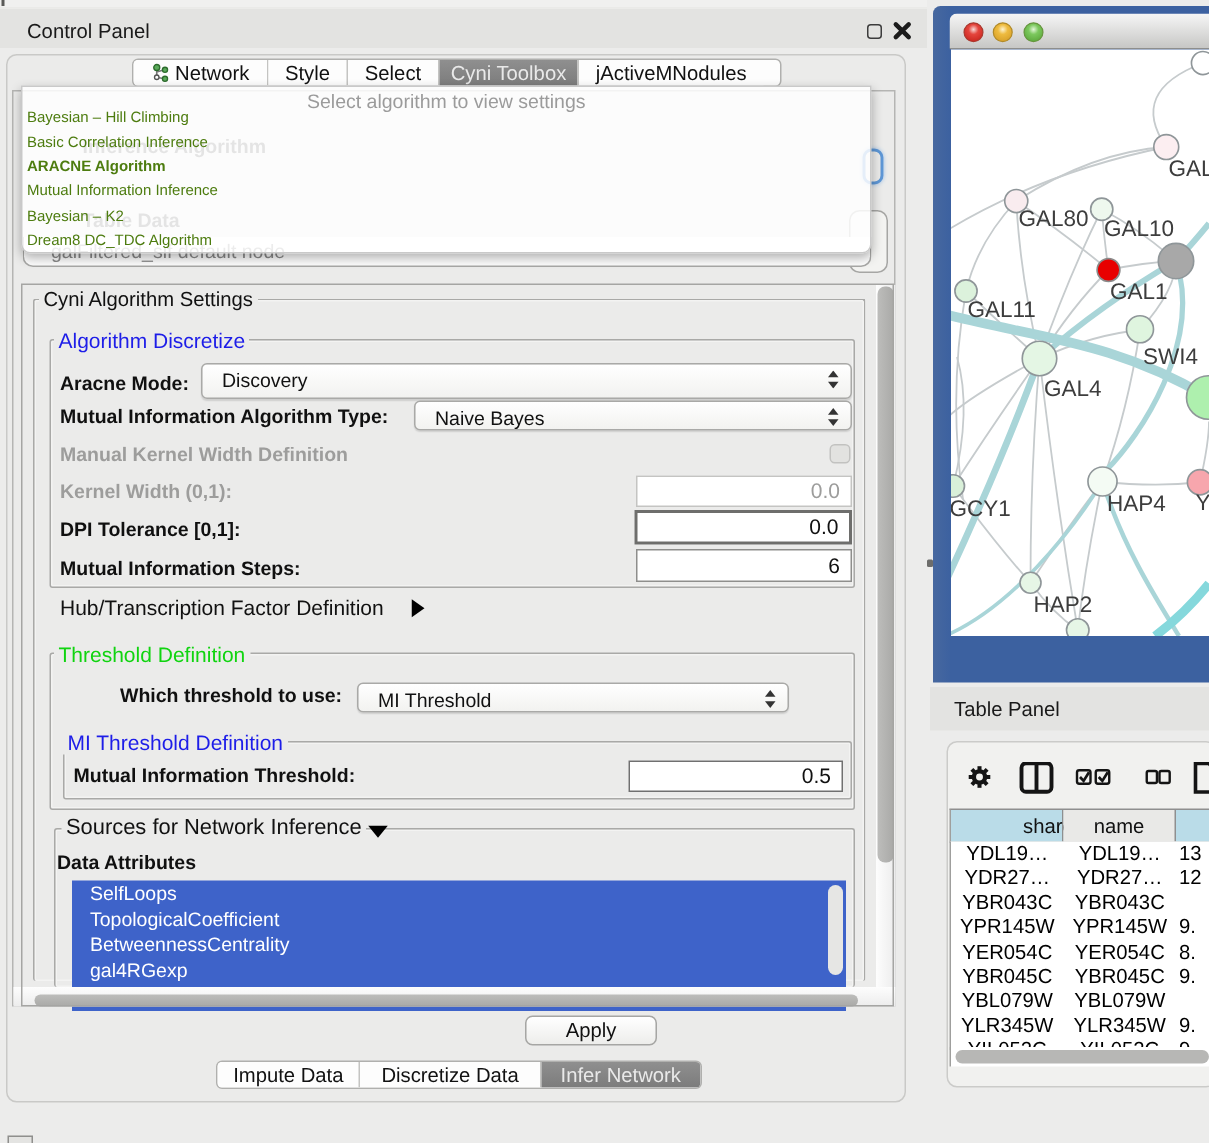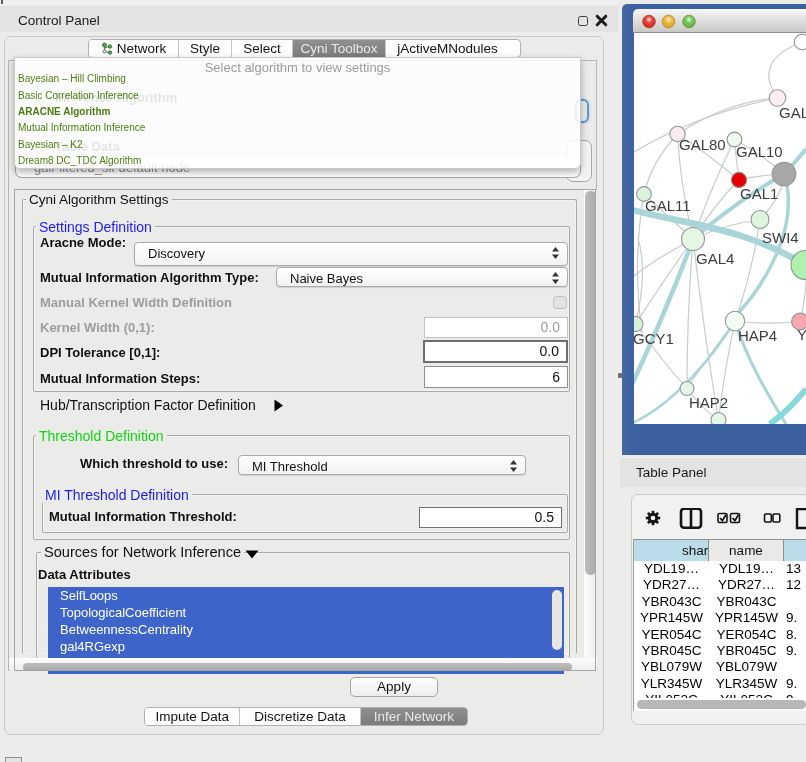--- a/index.html
+++ b/index.html
@@ -76,23 +76,23 @@
 
 <div class="abs" style="left:575px;top:99px;width:14px;height:24px;border:2.5px solid #5e97d6;border-radius:6px;box-shadow:0 0 3px #9cc0e8;"></div>
 <div class="abs" style="left:566px;top:140px;width:26px;height:42px;border:1px solid #a6a6a4;border-radius:7px;background:#f3f3f1;"></div>
 
 <div class="abs" style="left:0;top:0;width:806px;height:762px;">
 
   <div class="grp" style="left:22px;top:199px;width:555px;height:455px;border-bottom:none;"></div>
   <div class="abs" style="left:26px;top:192px;background:#ebebea;padding:0 3px;font-size:13.5px;color:#111;">Cyni Algorithm Settings</div>
 
   <div class="grp" style="left:33px;top:226px;width:537px;height:166px;"></div>
-  <div class="abs" style="left:36px;top:219px;background:#ebebea;padding:0 3px;font-size:14px;color:#1d1de8;">Settings Definition</div>
-
-  <div class="lbl" style="left:40px;top:235px;">Aracne Mode:</div>
+  <div class="abs" style="left:36px;top:219px;background:#ebebea;padding:0 3px;font-size:14px;color:#1d1de8;">Algorithm Discretize</div>
+
+  <div class="lbl" style="left:40px;top:248px;">Aracne Mode:</div>
   <div class="combo" style="left:134px;top:242px;width:434px;height:24px;">
       <span class="ct">Discovery</span>
     <svg class="stepper" style="right:7px;top:4px;" viewBox="0 0 9 12">
         <path d="M4.5 0 L8 4.5 L1 4.5 Z" fill="#333"></path>
         <path d="M4.5 12 L8 7.5 L1 7.5 Z" fill="#333"></path>
       </svg>
   </div>
 
   <div class="lbl" style="left:40px;top:270px;">Mutual Information Algorithm Type:</div>
   <div class="combo" style="left:276px;top:267px;width:292px;height:20px;">

